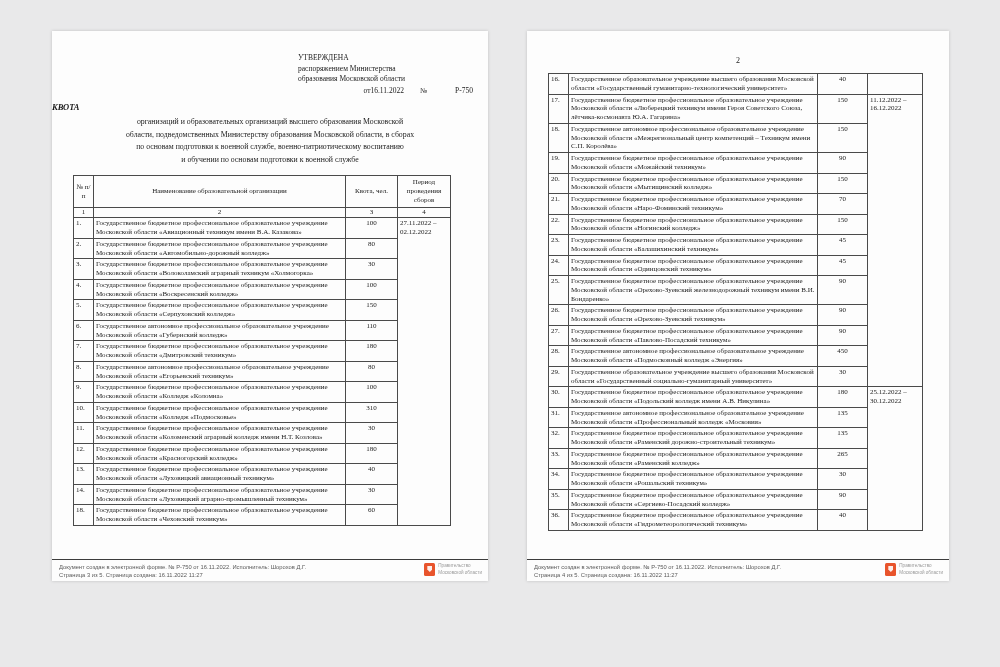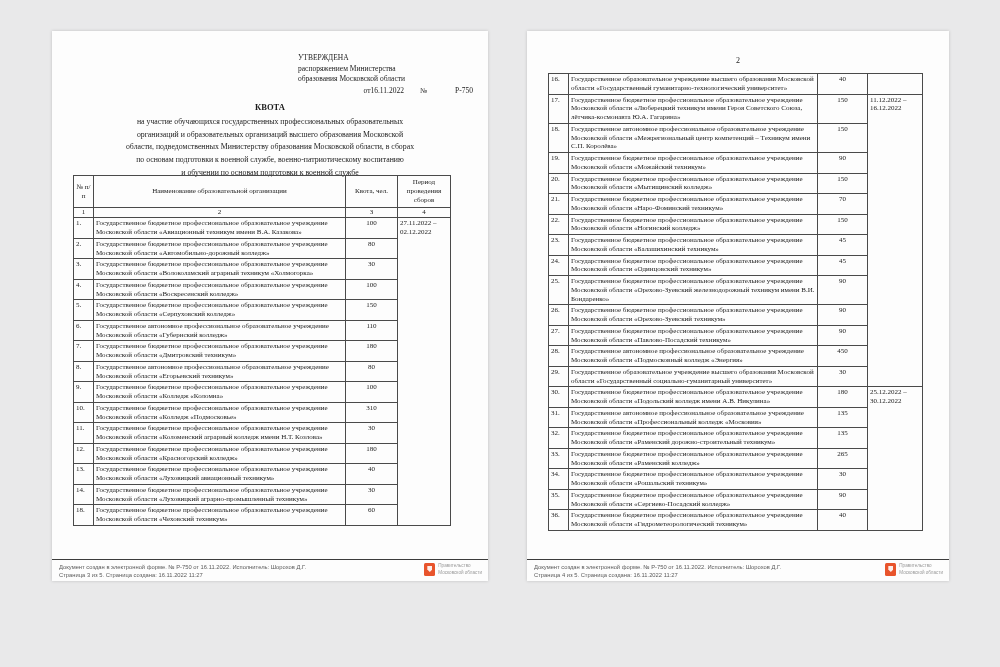--- a/index.html
+++ b/index.html
@@ -20,21 +20,21 @@
   .approval-block{
     position:absolute;top:22px;left:246px;width:175px;
     font-size:7.5px;line-height:1.4;
   }
   .approval-date-line{display:flex;align-items:baseline;margin-top:1px;justify-content:flex-end;}
   .approval-date-line .num-sign{margin-left:16px;}
   .approval-date-line .doc-number{margin-left:8px;padding-left:20px;}
 
   .doc-title{
     position:absolute;top:71px;left:0;width:100%;
-    text-align:center;font-weight:bold;font-size:8.5px;
+    font-weight:bold;font-size:8.5px;font-style:italic;
   }
   .doc-subtitle{
     position:absolute;top:85px;left:0;width:100%;
     text-align:center;font-size:7.8px;line-height:1.62;
   }
 
   .page-number{
     position:absolute;top:25px;left:0;width:100%;
     text-align:center;font-size:8px;
   }
@@ -98,21 +98,20 @@
       <span>от</span>
         <span>16.11.2022</span>
       <span class="num-sign">№</span>
       <span class="doc-number">Р-750</span>
     </div>
   </div>
 
   <div class="doc-title">КВОТА</div>
 
   <div class="doc-subtitle">
-    <div>на участие обучающихся государственных профессиональных образовательных</div>
     <div>организаций и образовательных организаций высшего образования Московской</div>
     <div>области, подведомственных Министерству образования Московской области, в сборах</div>
     <div>по основам подготовки к военной службе, военно-патриотическому воспитанию</div>
     <div>и обучении по основам подготовки к военной службе</div>
   </div>
 
   <table class="quota">
     <colgroup>
       <col style="width:20px">
         <col style="width:252px">

